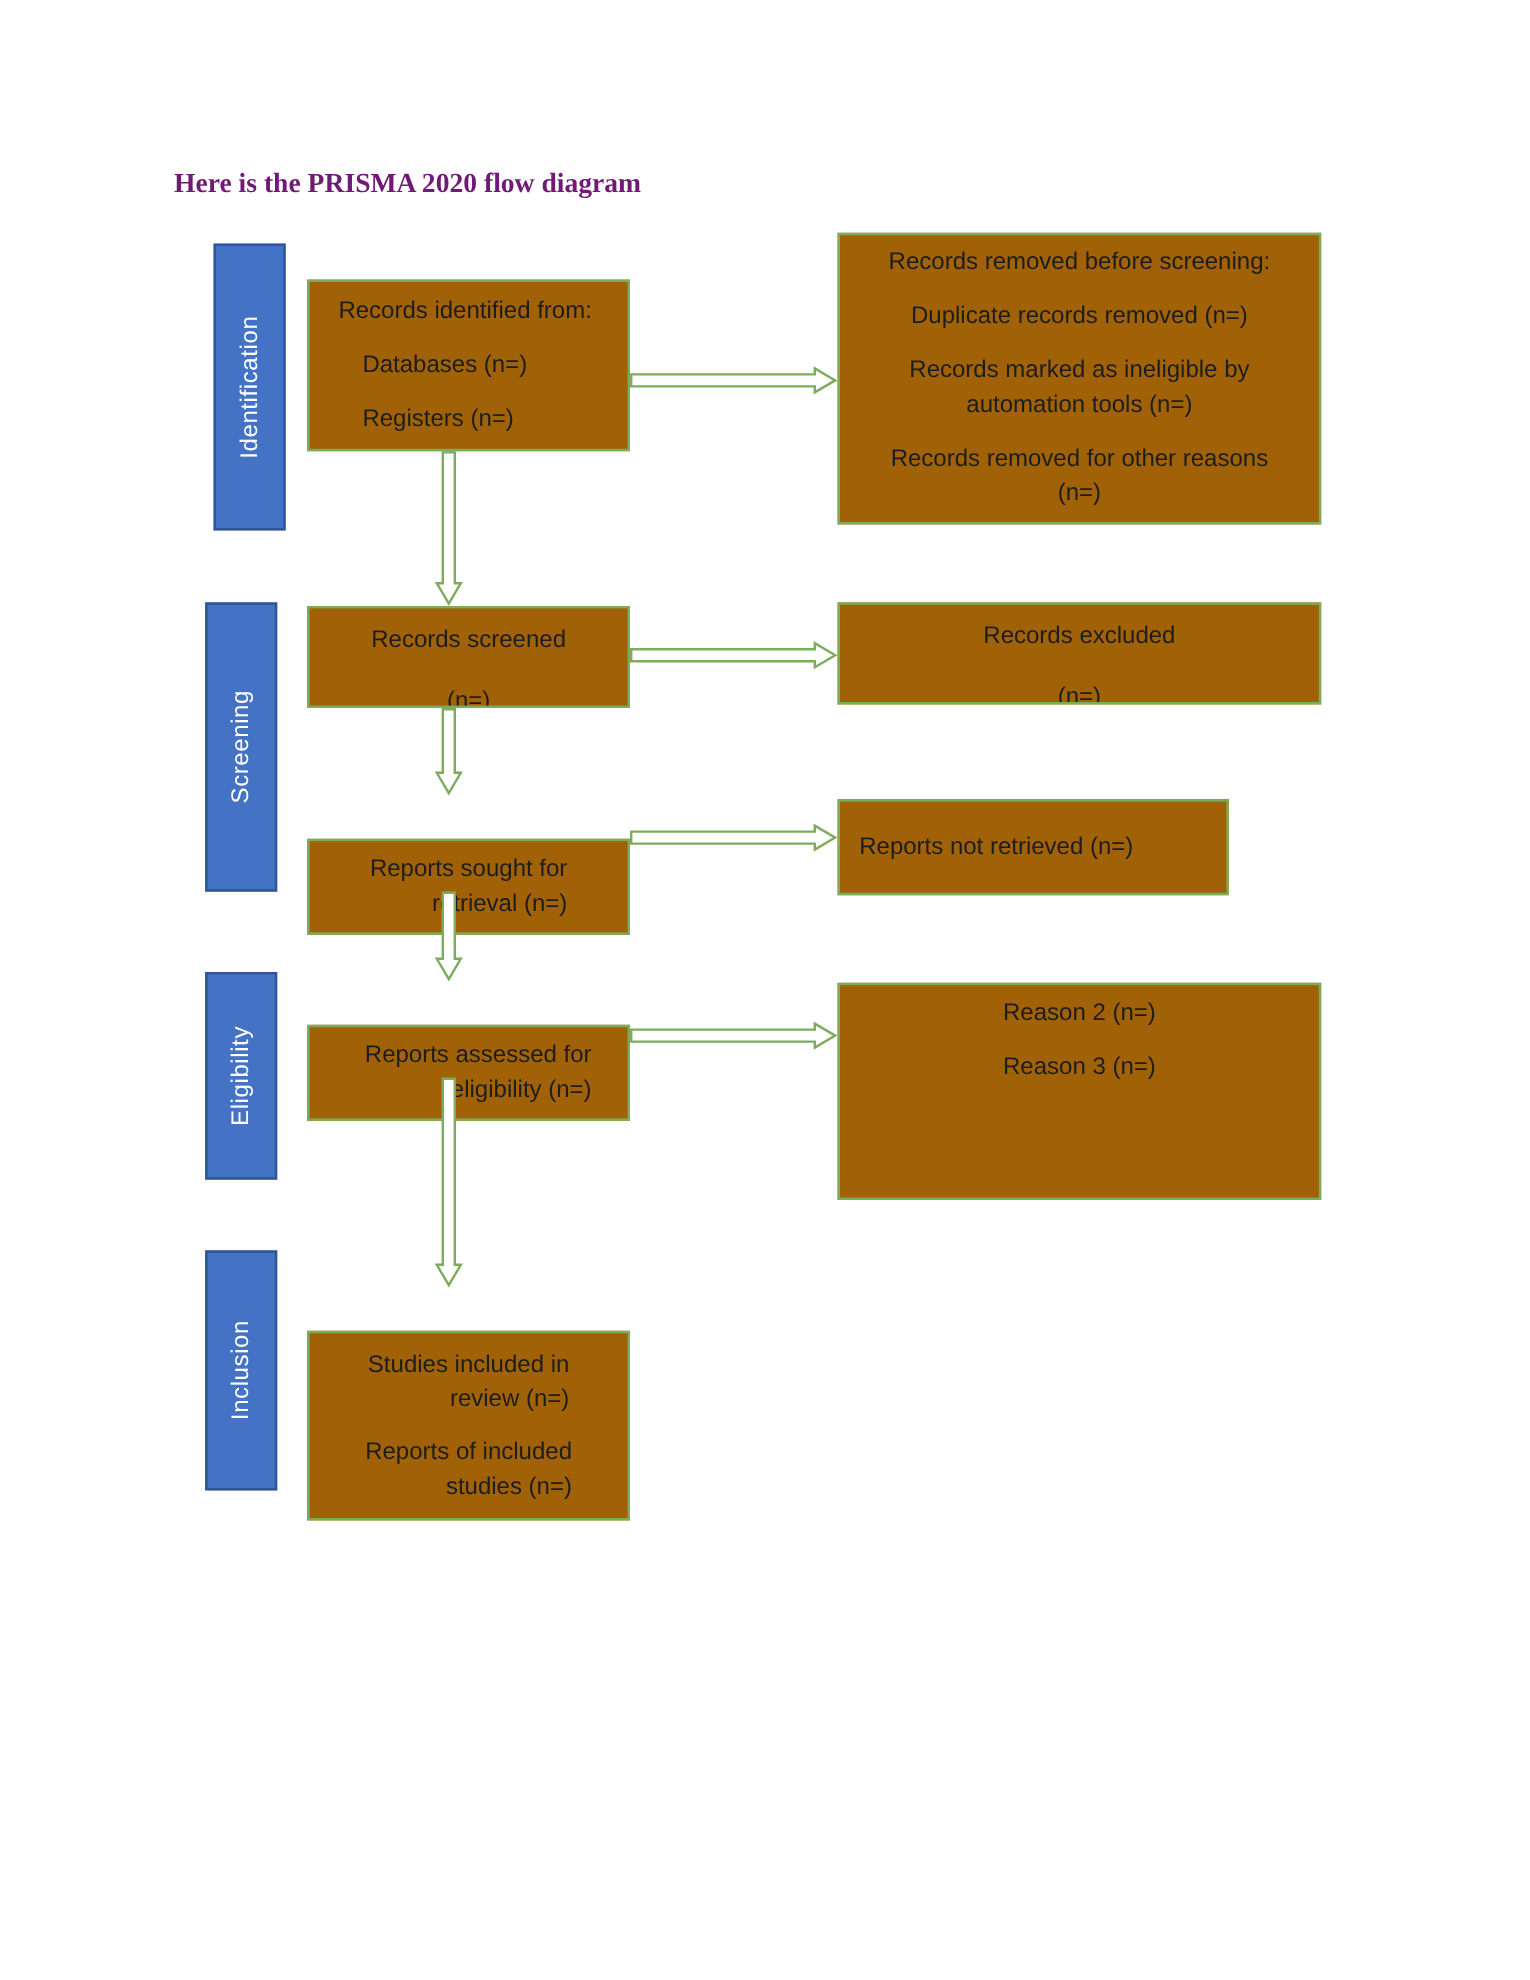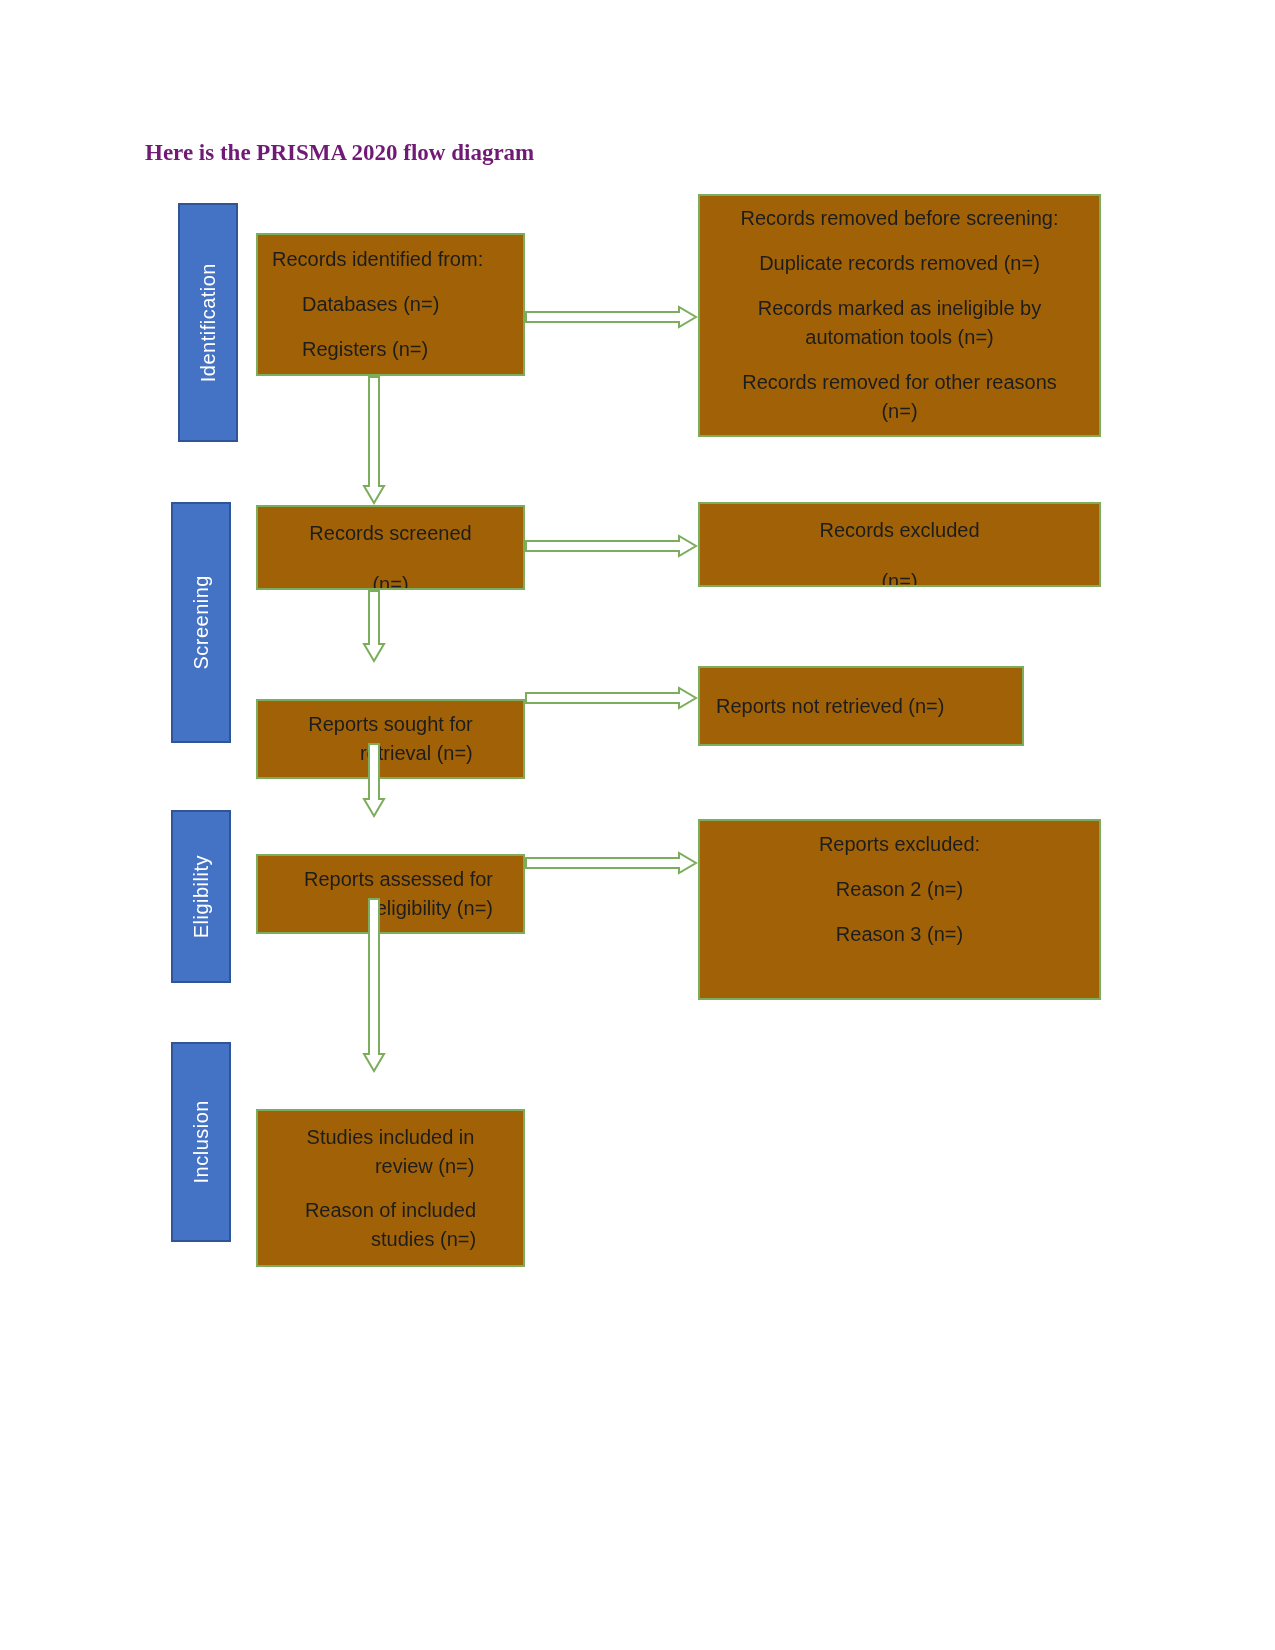--- a/index.html
+++ b/index.html
@@ -13,21 +13,21 @@
   .vbar span{writing-mode:vertical-rl;transform:rotate(180deg);color:#ffffff;
         font-size:20px;letter-spacing:0.5px;}
   .gbox{position:absolute;background:#a16207;border:2px solid var(--green,#7CAD5C);
         box-sizing:border-box;font-size:20px;line-height:29px;overflow:hidden;}
   .gbox p{margin:0 0 16px 0;white-space:pre-line;}
   .center{text-align:center;}
   .flexcenter{display:flex;flex-direction:column;align-items:center;justify-content:center;text-align:right;margin-top:36px;}
   .flexcenter p{margin:0;}
   .flexcenter p + p{margin-top:15px;}
   #box-identified{padding-top:10px;text-align:left;}
-  #box-identified .l1{margin-left:14px;}
+  #box-identified .l1{margin-left:24px;}
   #box-identified .l2{margin-left:44px;}
   #box-removed{padding-top:8px;}
   #box-screened,#box-records-excluded{padding-top:12px;}
   #box-screened p,#box-records-excluded p{margin-bottom:22px;}
   #box-not-retrieved{display:flex;align-items:center;padding-left:16px;text-align:left;}
   #box-not-retrieved p{margin:0;}
   #box-reports-excluded{padding-top:9px;}
   svg.arrows{position:absolute;left:0;top:0;pointer-events:none;}
   svg.arrows path{stroke:var(--green,#7CAD5C);stroke-width:2;fill:#ffffff;}
 </style>
@@ -68,21 +68,21 @@
   </div>
 
   <div class="gbox flexcenter" id="box-assessed" style="left:256px;top:818px;width:269px;height:80px;padding-left:16px;">
     <p>Reports assessed for
 eligibility (n=)</p>
   </div>
 
   <div class="gbox flexcenter" id="box-included" style="left:256px;top:1073px;width:269px;height:158px;">
     <p>Studies included in
 review (n=)</p>
-    <p>Reason of included
+    <p>Reports of included
 studies (n=)</p>
   </div>
 
   <div class="gbox center" id="box-removed" style="left:698px;top:194px;width:403px;height:243px;">
     <p>Records removed before screening:</p>
     <p>Duplicate records removed (n=)</p>
     <p>Records marked as ineligible by
 automation tools (n=)</p>
     <p>Records removed for other reasons
 (n=)</p>
@@ -91,21 +91,20 @@
   <div class="gbox center" id="box-records-excluded" style="left:698px;top:502px;width:403px;height:85px;">
     <p>Records excluded</p>
     <p>(n=)</p>
   </div>
 
   <div class="gbox" id="box-not-retrieved" style="left:698px;top:666px;width:326px;height:80px;">
     <p>Reports not retrieved (n=)</p>
   </div>
 
   <div class="gbox center" id="box-reports-excluded" style="left:698px;top:819px;width:403px;height:181px;">
-    <p>Reports excluded:</p>
     <p>Reason 2 (n=)</p>
     <p>Reason 3 (n=)</p>
   </div>
 
   <svg class="arrows" width="1275" height="1650" viewBox="0 0 1275 1650">
     <path d="M526,312 H679 V307 L696,317 L679,327 V322 H526 Z"></path>
     <path d="M526,541 H679 V536 L696,546 L679,556 V551 H526 Z"></path>
     <path d="M526,693 H679 V688 L696,698 L679,708 V703 H526 Z"></path>
     <path d="M526,858 H679 V853 L696,863 L679,873 V868 H526 Z"></path>
     <path d="M369,377 V486 H364 L374,503 L384,486 H379 V377 Z"></path>

